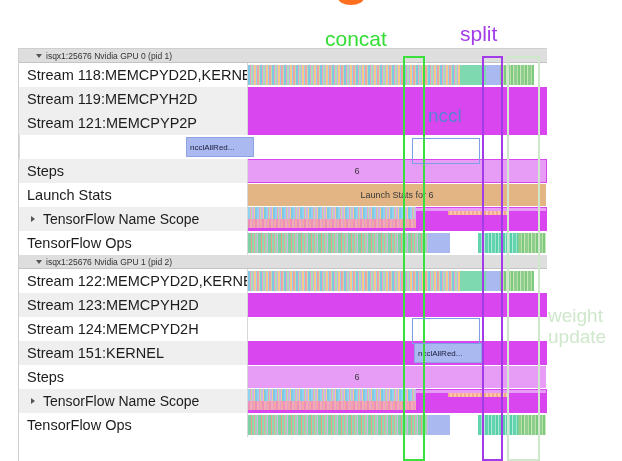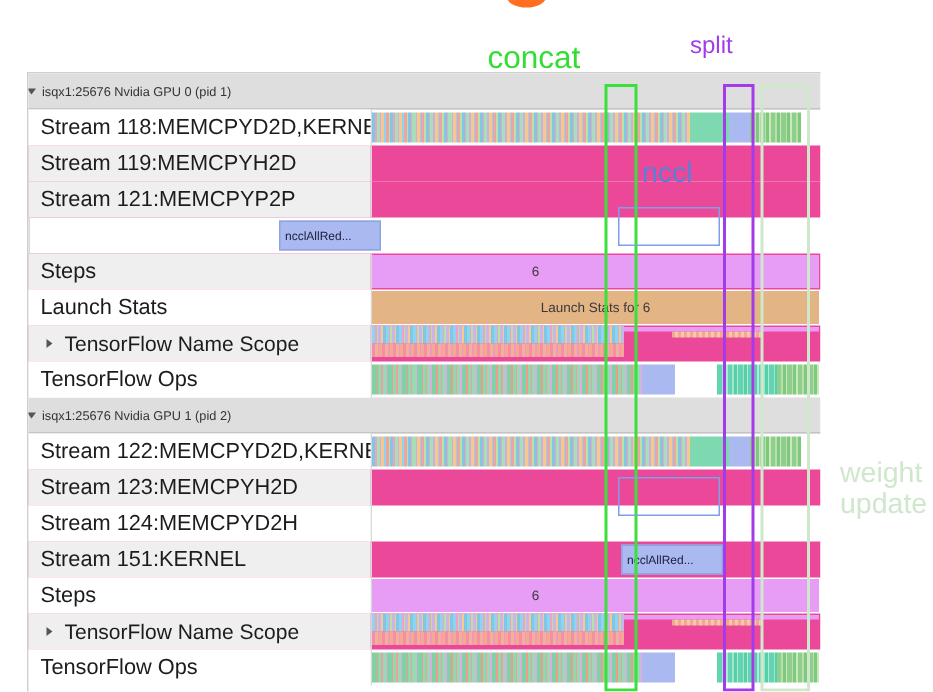--- a/index.html
+++ b/index.html
@@ -6,40 +6,40 @@
   body{
     width:622px;height:461px;
     background:#ffffff;
     font-family:"Liberation Sans", sans-serif;
     overflow:hidden;
     position:relative;
   }
   
   .annot{position:absolute;font-weight:400;white-space:nowrap;z-index:40;}
   #annot-concat{left:325px;top:27px;font-size:21px;color:#33dd33;}
-  #annot-split{left:460px;top:22px;font-size:16px;color:#a23ce8;}
+  #annot-split{left:460px;top:22px;font-size:21px;color:#a23ce8;}
   #annot-nccl{left:428px;top:105px;font-size:19px;color:#5b7fd4;}
   #annot-weight{left:548px;top:305px;font-size:19px;color:#cfe8cc;line-height:21px;}
-  #annot-weight span{display:block;margin-left:12px;}
+  #annot-weight span{display:block;}
   .orange-blob{position:absolute;left:338px;top:-9px;width:26px;height:14px;
     background:#ff6f1f;border-radius:50%;z-index:40;}
 
   
   #trace{position:absolute;left:18px;top:48px;width:528px;height:413px;
     border-left:1px solid #cfcfcf;border-top:1px solid #cfcfcf;
     background:#ffffff;overflow:hidden;}
-  .grp-hdr{height:24px;background:#dedede;border-bottom:1px solid #c4c4c4;
-    display:flex;align-items:center;padding-left:0;box-sizing:border-box;}
+  .grp-hdr{height:14px;background:#dedede;border-bottom:1px solid #c4c4c4;
+    display:flex;align-items:center;padding-left:18px;box-sizing:border-box;}
   .tri{width:0;height:0;border-left:4px solid #555;border-top:3.5px solid transparent;
     border-bottom:3.5px solid transparent;margin-right:5px;transform:rotate(90deg);}
   .tri.right{transform:rotate(0deg);}
   .grp-hdr .lbl{font-size:8.5px;color:#333;}
 
   .row{height:24px;display:flex;align-items:stretch;position:relative;}
-  .row.alt{background:#ec4899;}
+  .row.alt{background:#d946ef;}
   .row .name{width:228px;flex:0 0 228px;font-size:14.5px;color:#1c1c1c;
     display:flex;align-items:center;padding-left:8px;box-sizing:border-box;
     background:#ffffff;z-index:6;position:relative;white-space:nowrap;overflow:hidden;}
   .row.alt .name{background:#efefef;}
   .row .name.indent{padding-left:24px;font-size:14px;text-align:center;}
   .row .name .tri{position:absolute;left:12px;}
   .track{flex:1;position:relative;border-left:1px solid #d8d8d8;overflow:hidden;}
 
   .bar{position:absolute;top:2px;height:20px;}
   .bar.full{top:1px;height:22px;}

